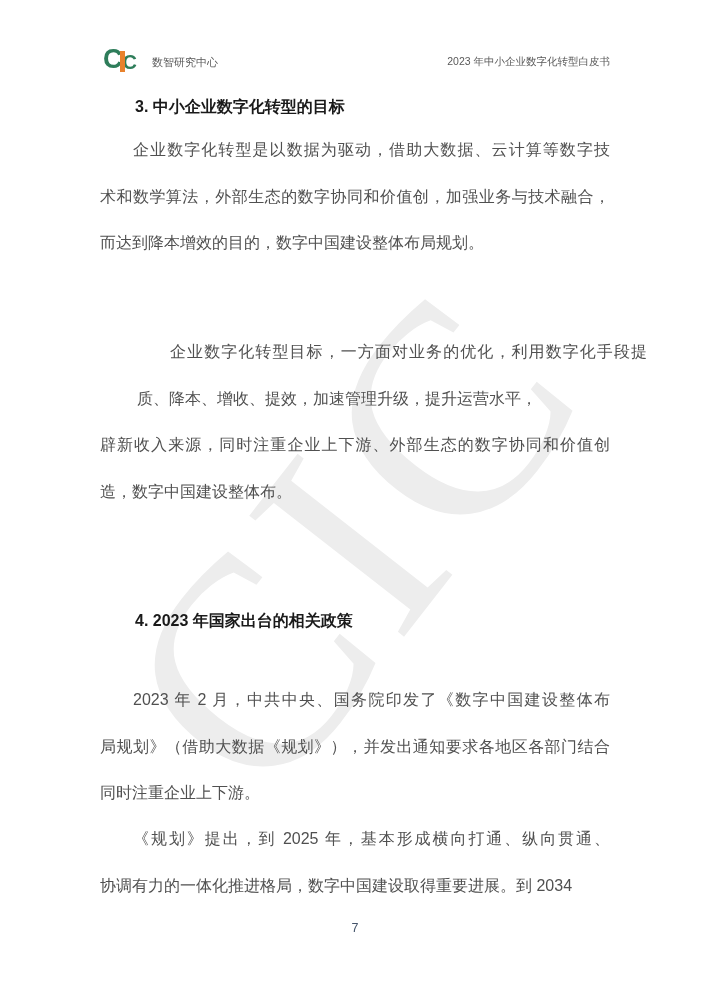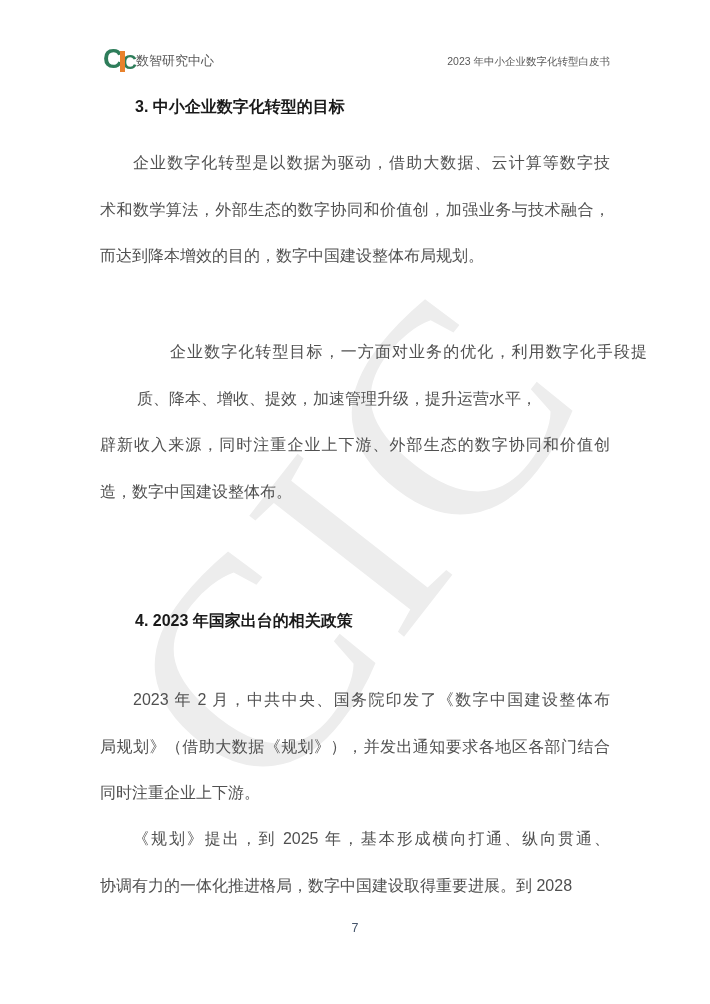--- a/index.html
+++ b/index.html
@@ -48,23 +48,23 @@
   .logo-bar {
     display:inline-block;
     width:5px; height:21px;
     background:#e8822d;
     margin:0 -2px 0 -2px;
     position:relative;
     top:3px;
     align-self:flex-start;
   }
   .brand {
-    font-size:13px;
+    font-size:11px;
     color:#595959;
-    margin-left:0;
+    margin-left:16px;
     padding-bottom:1px;
   }
   .doc-title {
     font-size:10.5px;
     color:#595959;
     padding-bottom:2px;
   }
 
   
   .content {
@@ -88,21 +88,21 @@
     line-height:46.5px;
     font-size:16px;
     color:#505050;
     white-space:normal;
   }
   .line.fill   { text-align:justify; text-align-last:justify; }
   .line.indent { text-indent:33px; }
 
   
   #h3-block  { top:93px; }
-  #para1     { top:140px; }
+  #para1     { top:127px; }
   #para2     { top:329px;margin-left:37px; }
   #para3     { top:422px; }
   #h4-block  { top:577px;margin-top:30px; }
   #policy1   { top:629px; }
   #para4     { top:677px; }
   #para5     { top:816px; }
 
   
   .footer {
     position:absolute;
@@ -156,21 +156,21 @@
 
 
     <div class="para" id="para4">
       <div class="line fill indent">2023 年 2 月，中共中央、国务院印发了《数字中国建设整体布</div>
       <div class="line fill">局规划》（借助大数据《规划》），并发出通知要求各地区各部门结合</div>
       <div class="line">同时注重企业上下游。</div>
     </div>
 
     <div class="para" id="para5">
       <div class="line fill indent">《规划》提出，到 2025 年，基本形成横向打通、纵向贯通、</div>
-      <div class="line">协调有力的一体化推进格局，数字中国建设取得重要进展。到 2028</div>
+      <div class="line">协调有力的一体化推进格局，数字中国建设取得重要进展。到 2034</div>
     </div>
 
   </div>
 
   <div class="footer">
     <span class="page-num">7</span>
   </div>
 
 </div>
 

